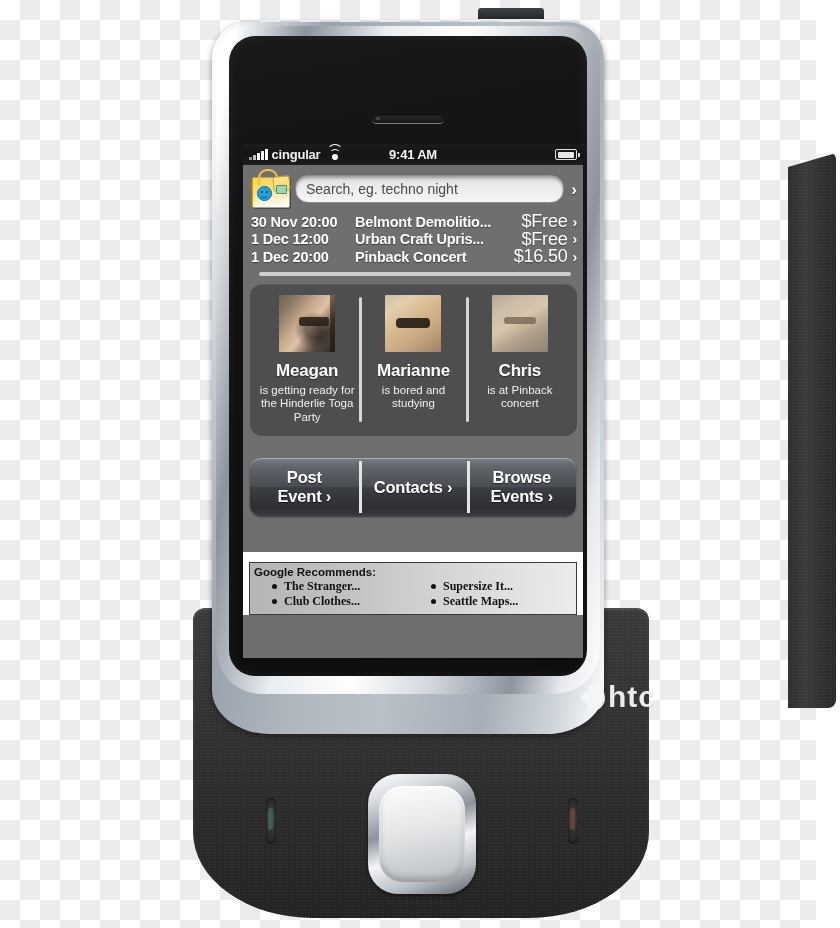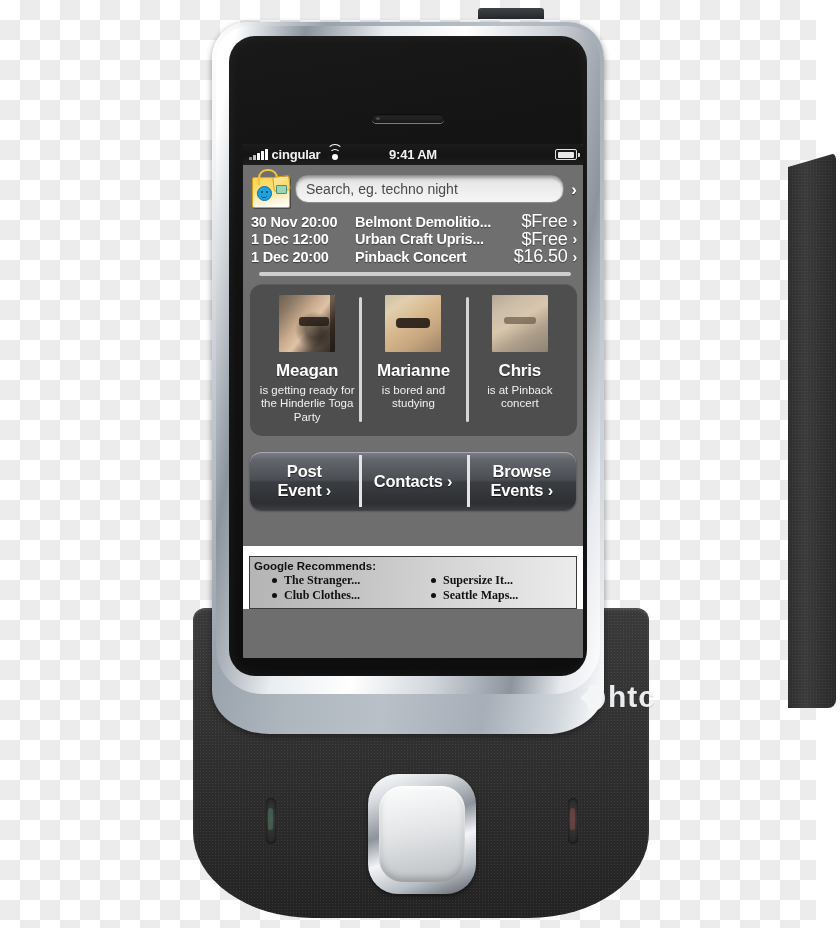--- a/index.html
+++ b/index.html
@@ -370,21 +370,21 @@
   .fname {
     color: #ffffff; font-weight: bold; font-size: 17px;
     margin-bottom: 3px; letter-spacing: -.2px;
     text-shadow: 0 1px 1px rgba(0,0,0,.5);
   }
   .fstatus {
     color: #f0f0f0; font-size: 11.5px; line-height: 13.5px;
   }
 
   
-  .actions-wrap { padding: 16px 7px 0 7px; background:#6f6f6f; }
+  .actions-wrap { padding: 22px 7px 0 7px; background:#6f6f6f; }
   .actions {
     display: flex;
     height: 58px;
     border-radius: 11px;
     overflow: hidden;
     background: linear-gradient(180deg, #7c8086 0%, #62666c 14%, #4a4d52 48%, #3a3d41 52%, #2d2f33 88%, #3a3d41 100%);
     box-shadow: inset 0 1px 0 rgba(255,255,255,.35), 0 1px 2px rgba(0,0,0,.5);
   }
   .act {
     flex: 1 1 0;

